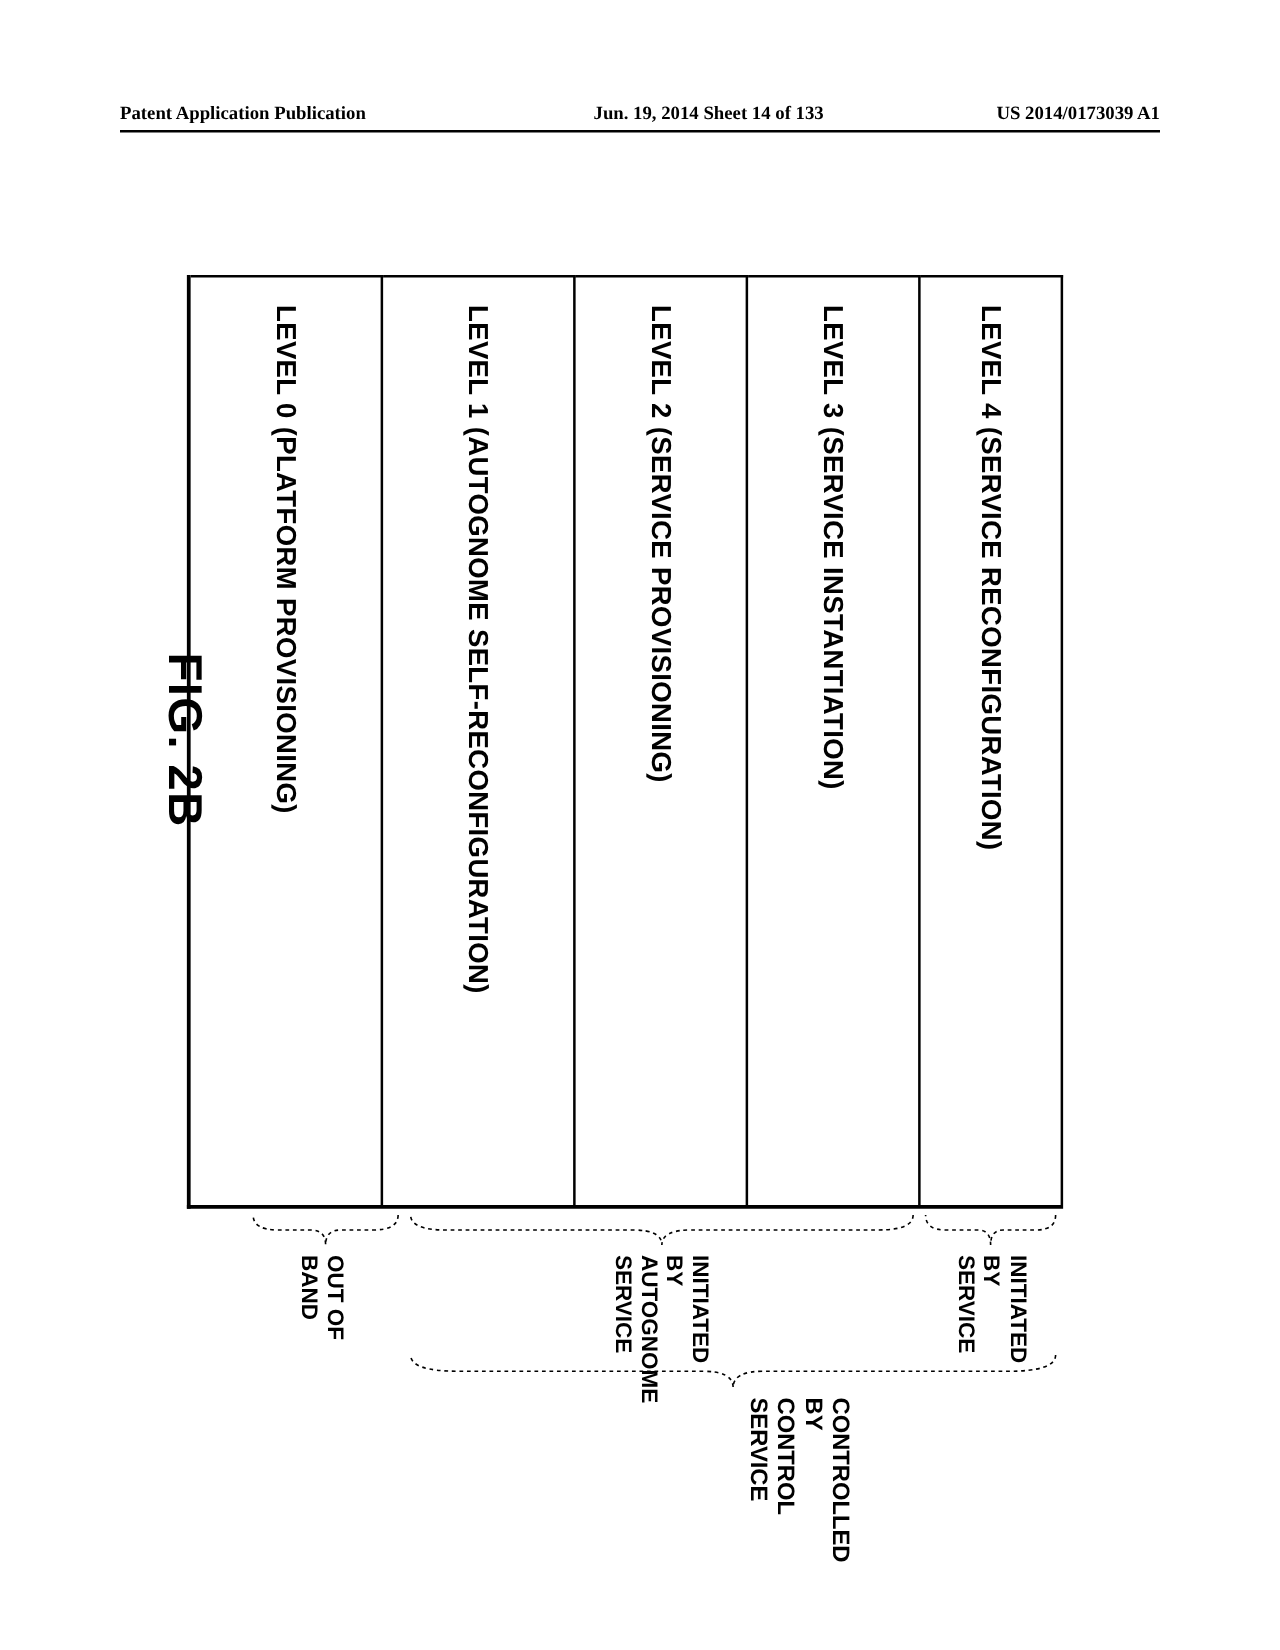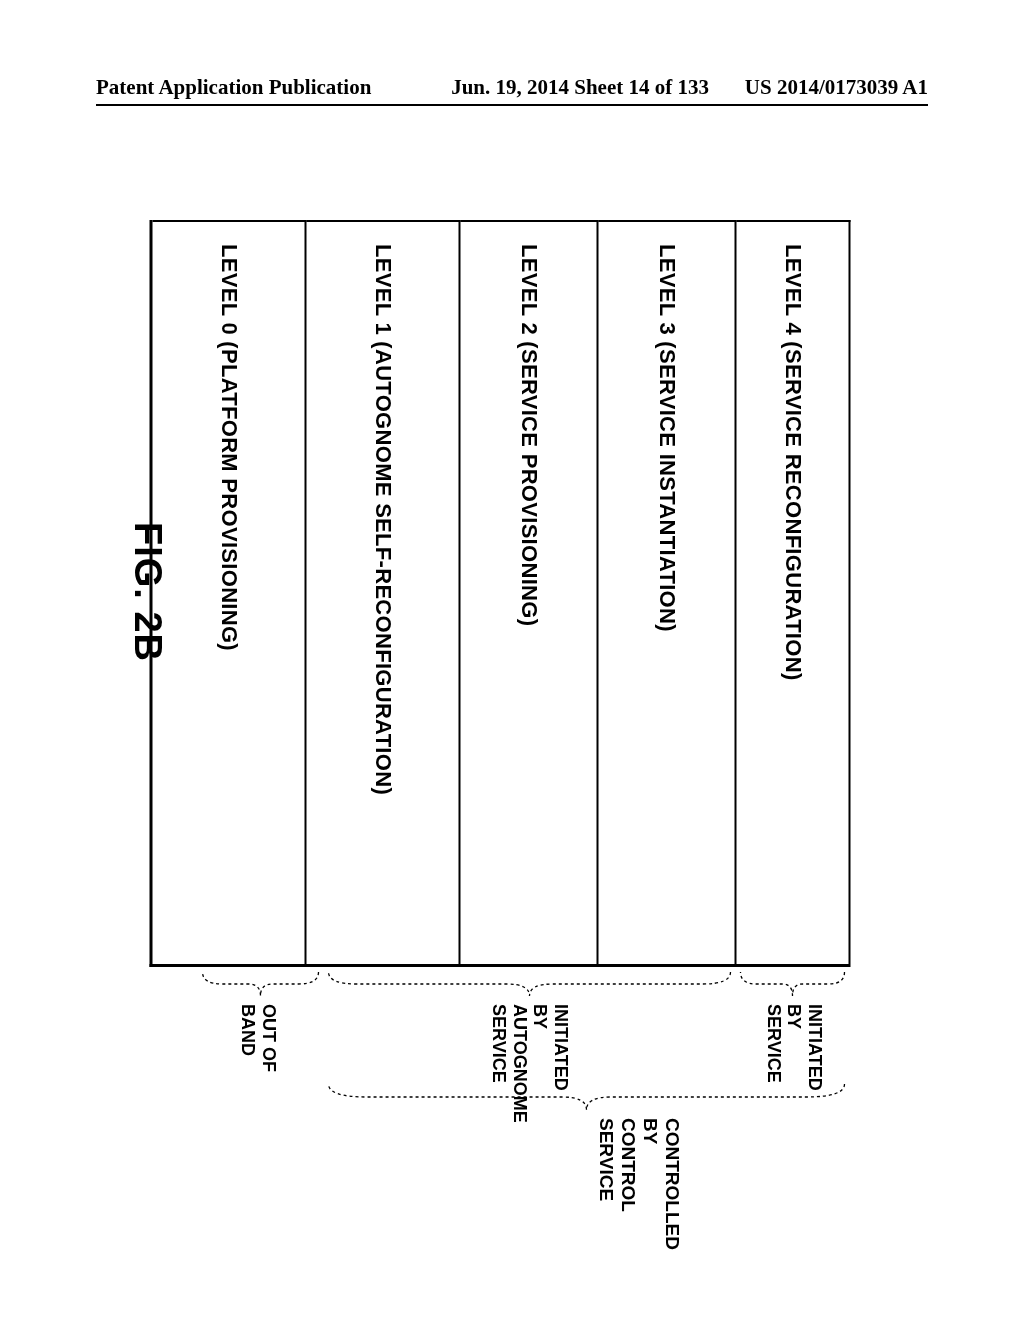--- a/index.html
+++ b/index.html
@@ -19,21 +19,21 @@
   .header {
     position: absolute;
     top: 72px;
     left: 96px;
     right: 96px;
     height: 28px;
     border-bottom: 2px solid #000;
     display: flex;
     justify-content: space-between;
     align-items: flex-end;
-    font-size: 21px;
+    font-size: 15px;
     font-weight: bold;
     padding-bottom: 4px;
   }
   .header .left  { text-align: left; }
   .header .center { text-align: center; margin-left: 44px; }
   .header .right  { text-align: center; }
 
   
 
   .figure-wrap {

